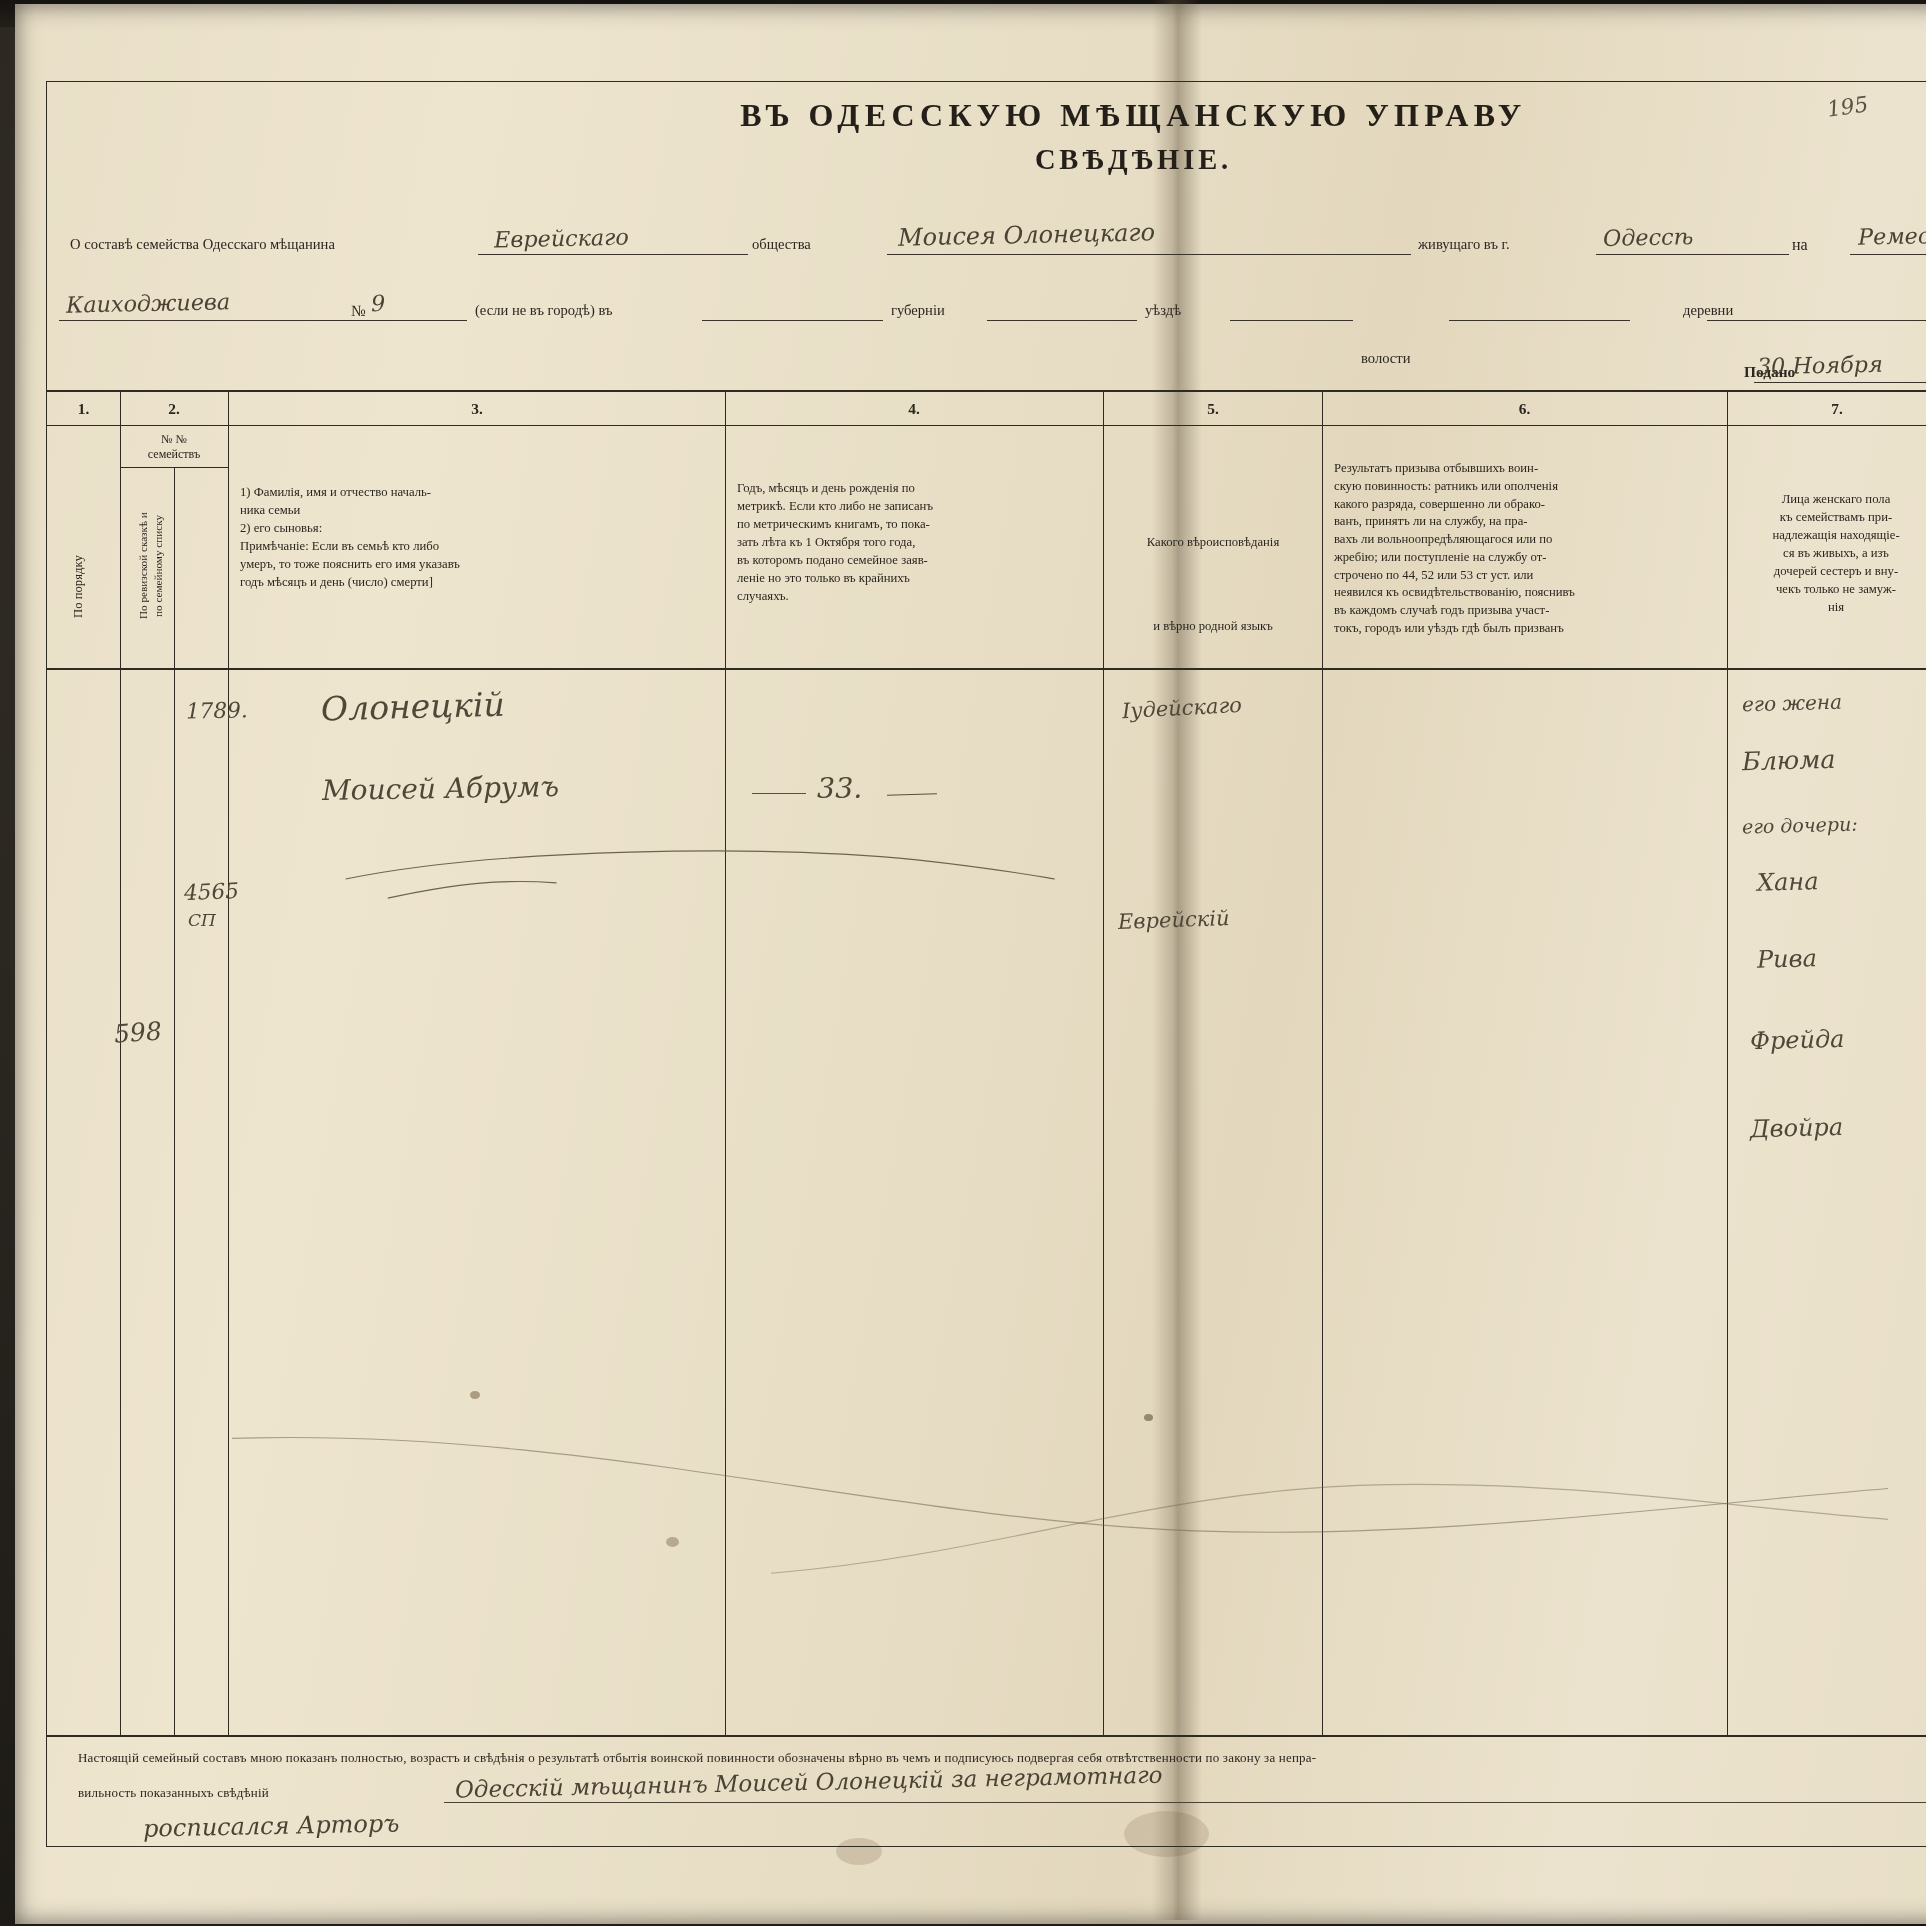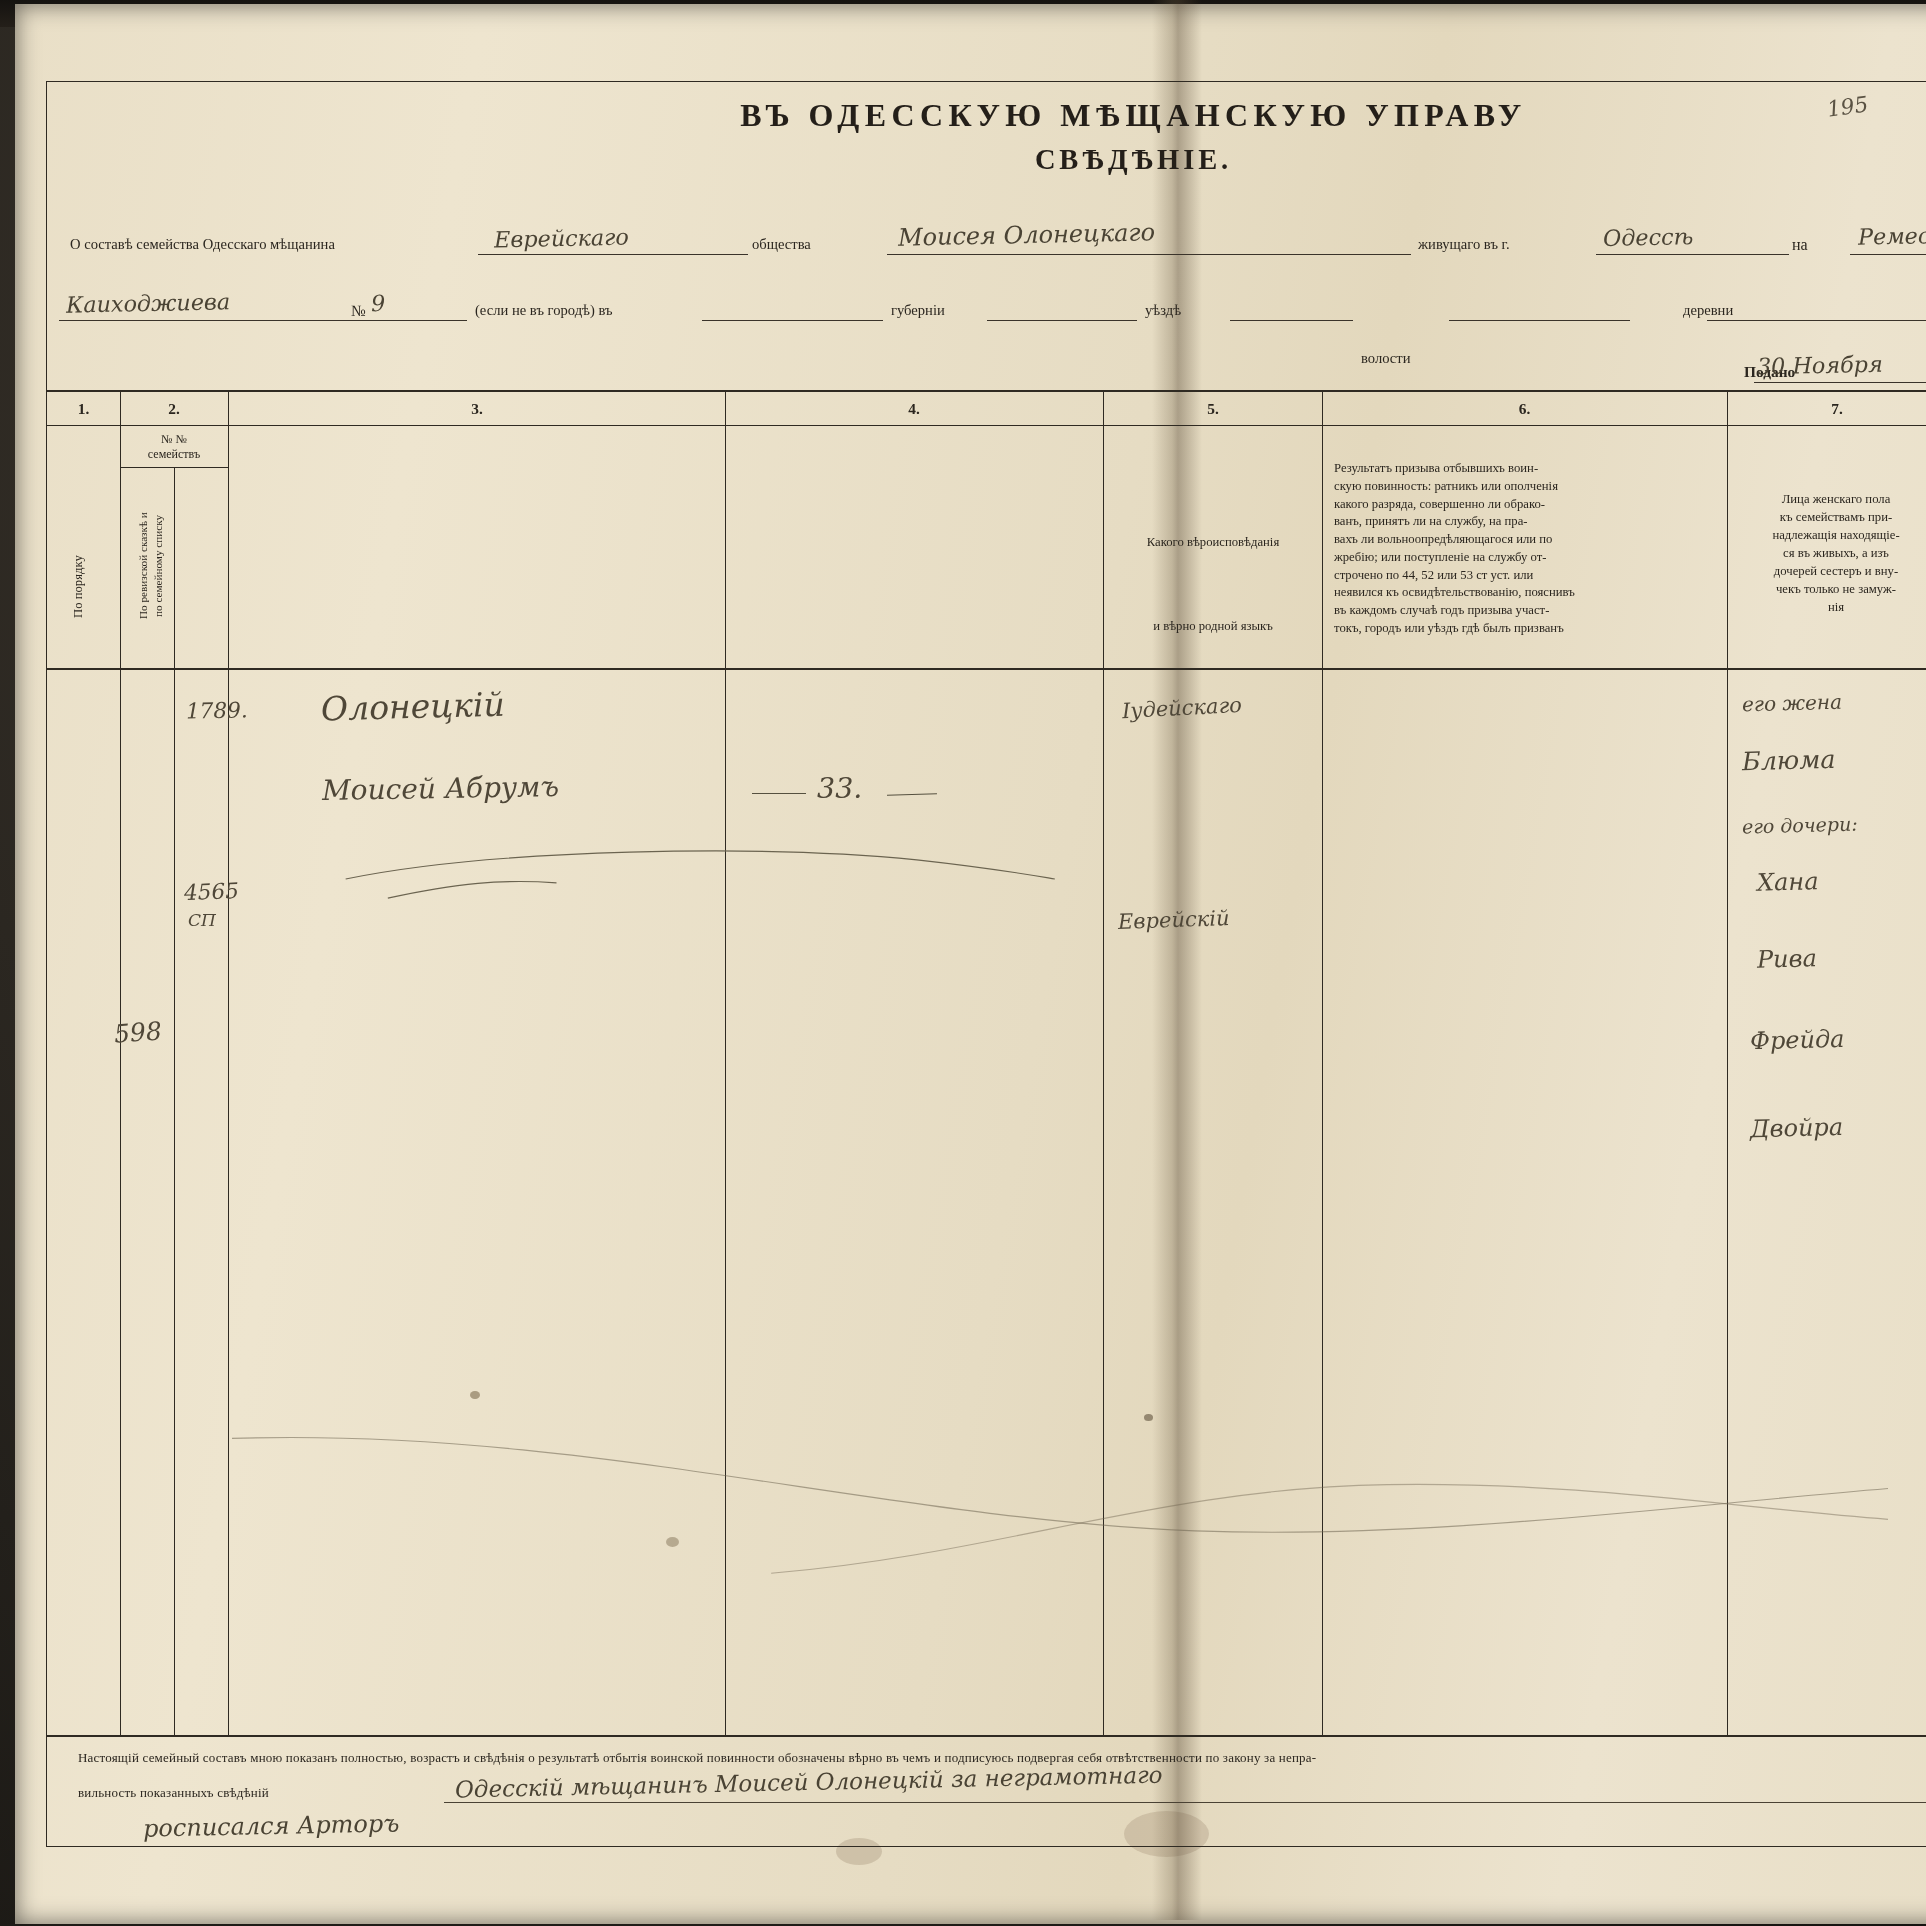--- a/index.html
+++ b/index.html
@@ -252,21 +252,34 @@
     <div class="colnum" style="left:1681px;top:318px;width:218px;">7.</div>
 
     <div class="colhead center" style="left:73px;top:350px;width:108px;font-size:12px;white-space:pre-line;line-height:1.25;">№ №
 семействъ</div>
 
     <div class="vert" style="left:23px;top:435px;height:139px;width:23px;">По порядку</div>
 
     <div class="vert" style="left:89px;top:397px;height:173px;width:35px;white-space:pre-line;font-size:11.2px;">По ревизской сказкѣ и
 по семейному списку</div>
 
-
+    <div class="colhead" style="left:193px;top:401px;width:474px;white-space:pre-line;">1) Фамилія, имя и отчество началь-
+ника семьи
+2) его сыновья:
+  Примѣчаніе: Если въ семьѣ кто либо
+умеръ, то тоже пояснить его имя указавъ
+годъ мѣсяцъ и день (число) смерти]</div>
+
+    <div class="colhead" style="left:690px;top:397px;width:354px;white-space:pre-line;">Годъ, мѣсяцъ и день рожденія по
+метрикѣ. Если кто либо не записанъ
+по метрическимъ книгамъ, то пока-
+зать лѣта къ 1 Октября того года,
+въ которомъ подано семейное заяв-
+леніе но это только въ крайнихъ
+случаяхъ.</div>
 
     <div class="colhead center" style="left:1063px;top:451px;width:206px;">Какого вѣроисповѣданія</div>
     <div class="colhead center" style="left:1063px;top:535px;width:206px;">и вѣрно родной языкъ</div>
 
     <div class="colhead" style="left:1287px;top:378px;width:385px;white-space:pre-line;line-height:1.40;">Результатъ призыва отбывшихъ воин-
 скую повинность: ратникъ или ополченія
 какого разряда, совершенно ли обрако-
 ванъ, принятъ ли на службу, на пра-
 вахъ ли вольноопредѣляющагося или по
 жребію; или поступленіе на службу от-

